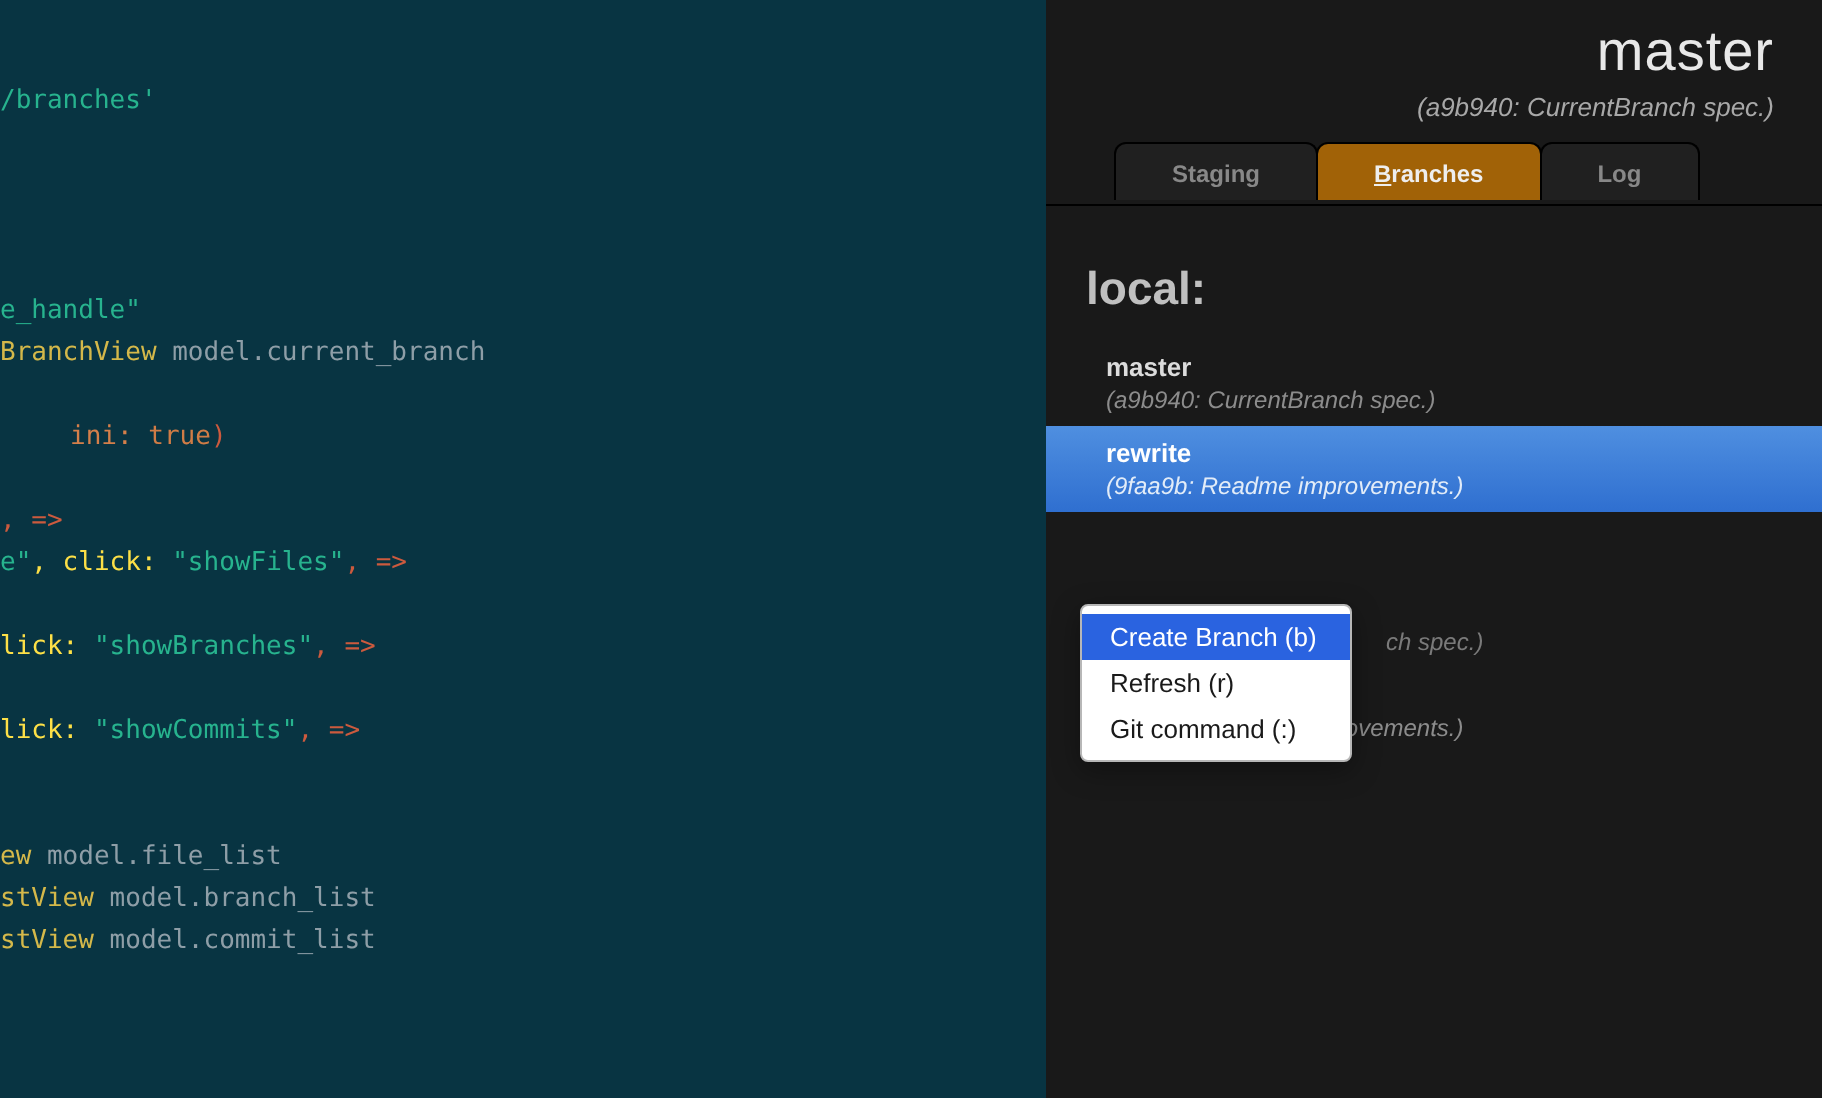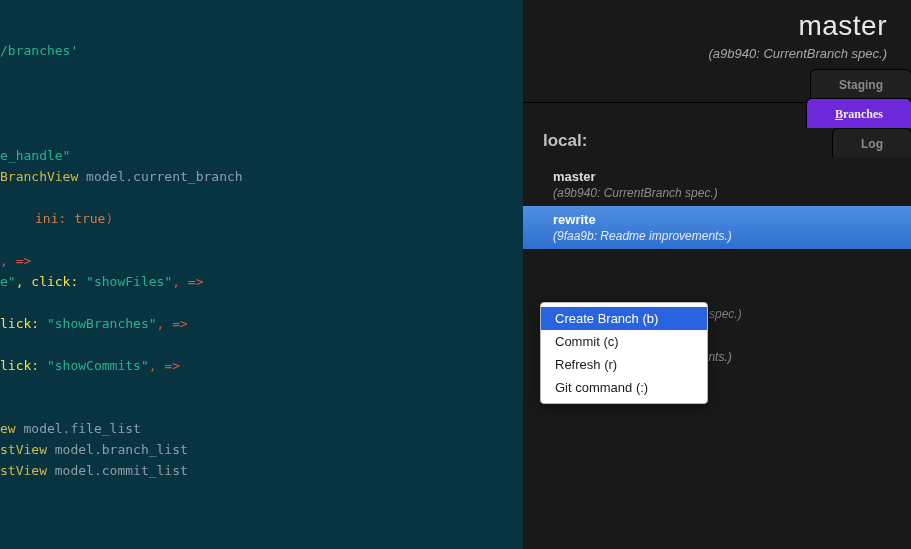--- a/index.html
+++ b/index.html
@@ -46,49 +46,47 @@
     letter-spacing: 0.5px;
   }
   .panel-header .subtitle {
     font-size: 13px;
     color: #a8a8a8;
     margin-top: 4px;
     font-style: italic;
   }
   .tabs {
     display: flex;
-    align-items: flex-end;
+    align-items: center;
     height: 34px;
-    padding-left: 18px;
+    padding-left: 34px;
     border-bottom: 1px solid #000;
     gap: 0;
-    flex-direction: column;
   }
   .tab {
     position: relative;
     padding: 8px 28px 6px 28px;
     font-size: 12px;
     font-weight: bold;
     color: #888;
     background: #202020;
     border: 1px solid #000;
     border-bottom: none;
     border-radius: 6px 6px 0 0;
     margin-right: -1px;
     cursor: pointer;
   }
   .tab.active {
     color: #eee;
-    background: #6d28d9;
+    background: #a16207;
     z-index: 2;
-    font-family: Liberation Serif, serif;
   }
   .tab .mnemonic { text-decoration: underline; }
   .section-label {
-    font-size: 17px;
+    font-size: 23px;
     font-weight: bold;
     color: #c0c0c0;
     padding: 28px 20px 12px 20px;
   }
   .branch-list { list-style: none; }
   .branch {
     padding: 6px 20px 6px 30px;
   }
   .branch .name {
     font-size: 13px;
@@ -105,21 +103,21 @@
     background: linear-gradient(#4f8fe0, #2f6fd0);
   }
   .branch.selected .name { color: #fff; }
   .branch.selected .meta { color: #e2ecf8; }
   .branch.hidden-row .name,
   .branch.hidden-row .meta { color: #7a7a7a; }
   .context-menu {
     position: absolute;
     top: 302px;
     left: 17px;
-    width: 168px;
+    width: 136px;
     background: #fff;
     border: 1px solid #b7b7b7;
     border-radius: 4px;
     box-shadow: 0 4px 14px rgba(0,0,0,.35);
     padding: 4px 0;
     z-index: 50;
     font-size: 13px;
     color: #1a1a1a;
   }
   .context-menu .item {
@@ -200,19 +198,18 @@
         <div class="meta" style="position:absolute; left:170px; bottom:6px;margin-top:44px;">ch spec.)</div>
       </li>
       <li class="branch">
         <div class="name">origin/rewrite</div>
         <div class="meta">(9faa9b: Readme improvements.)</div>
       </li>
     </ul>
 
     <div class="context-menu">
       <div class="item hl">Create Branch (b)</div>
-      <div class="item">Commit (c)</div>
       <div class="item">Refresh (r)</div>
       <div class="item">Git command (:)</div>
     </div>
 
   </div>
 </div>
 
 </body></html>

